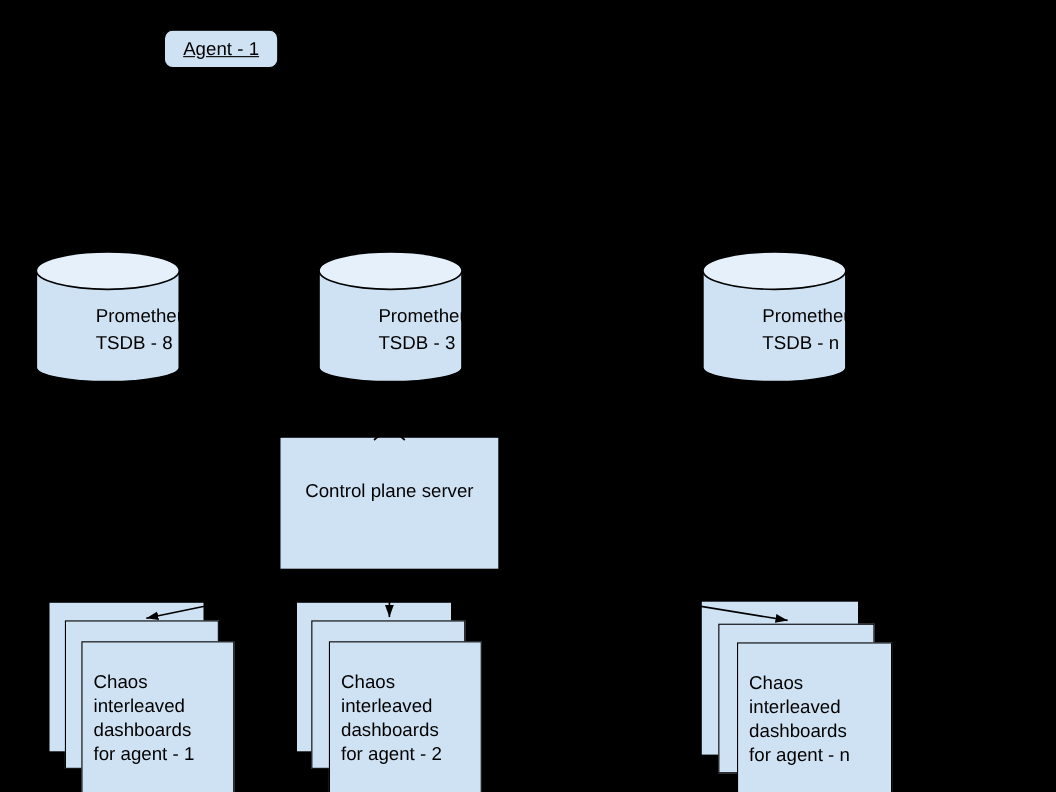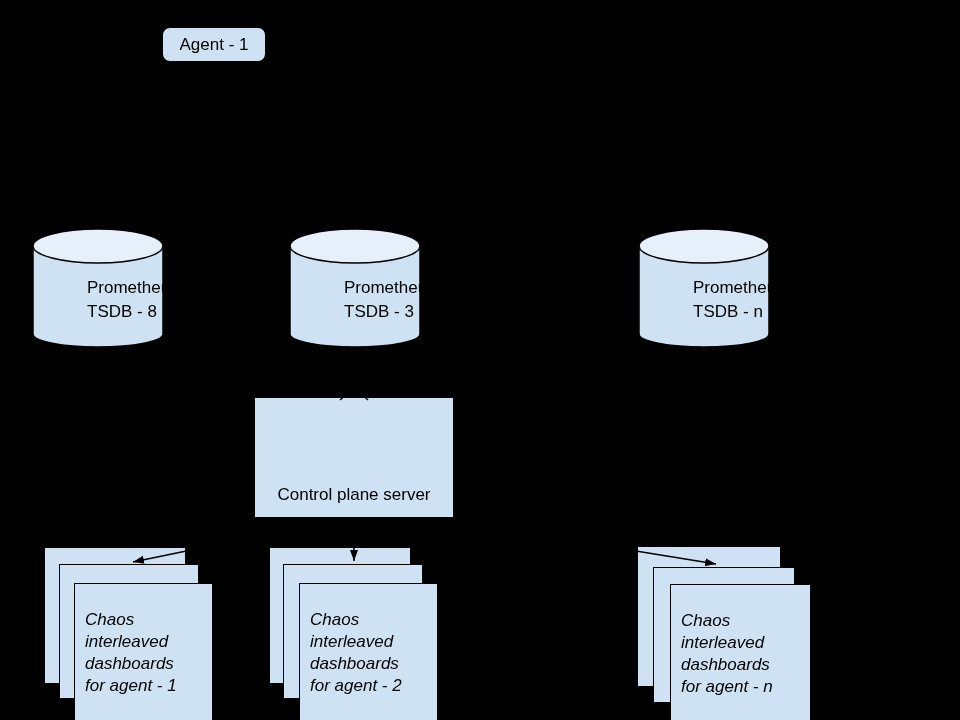--- a/index.html
+++ b/index.html
@@ -39,51 +39,50 @@
     left: 255px; top: 398px;
     width: 198px; height: 119px;
     background: #cfe2f3;
     box-sizing: border-box;
     text-align: center;
     font-size: 17px;
     line-height: 23px;
     padding-top: 37px;
     z-index: 1;
   }
-  .control-box span { display: block; margin-top: 48px; }
+  .control-box span { display: block; }
   
   .srect {
     position: absolute;
     box-sizing: border-box;
     background: #cfe2f3;
   }
   .srect.bordered { border: 1.5px solid #000000; }
   .stack-label {
     position: absolute;
     left: 10px; top: 25px;
     font-size: 17px;
     line-height: 22px;
-    font-style: italic;
   }
   .stack-label span { display: block; }
   
   .arrows {
     position: absolute;
     left: 0; top: 0;
     z-index: 10;
     pointer-events: none;
   }
   .aline { stroke: #000000; stroke-width: 1.5; fill: none; }
 </style>
 </head>
 <body>
 
 <div class="canvas">
 
-  <div class="agent-box" style="left:162px; top:27px; width:104px; height:35px;">
+  <div class="agent-box" style="left:149px; top:27px; width:104px; height:35px;text-decoration:underline;">
     <span>Agent - 1</span>
   </div>
 
   <svg class="cyl-svg" style="left:30px; top:226px;" width="136" height="126">
     <path d="M3,20 L3,108 A65,13 0 0 0 133,108 L133,20" fill="#cfe2f3" stroke="#000000" stroke-width="1.5"></path>
     <ellipse cx="68" cy="20" rx="65" ry="17" fill="#e6f0fa" stroke="#000000" stroke-width="1.5"></ellipse>
   </svg>
   <div class="cyl-label" style="left:43px; top:276px;">
     <span>Prometheus</span>
     <span>TSDB - 8</span>

